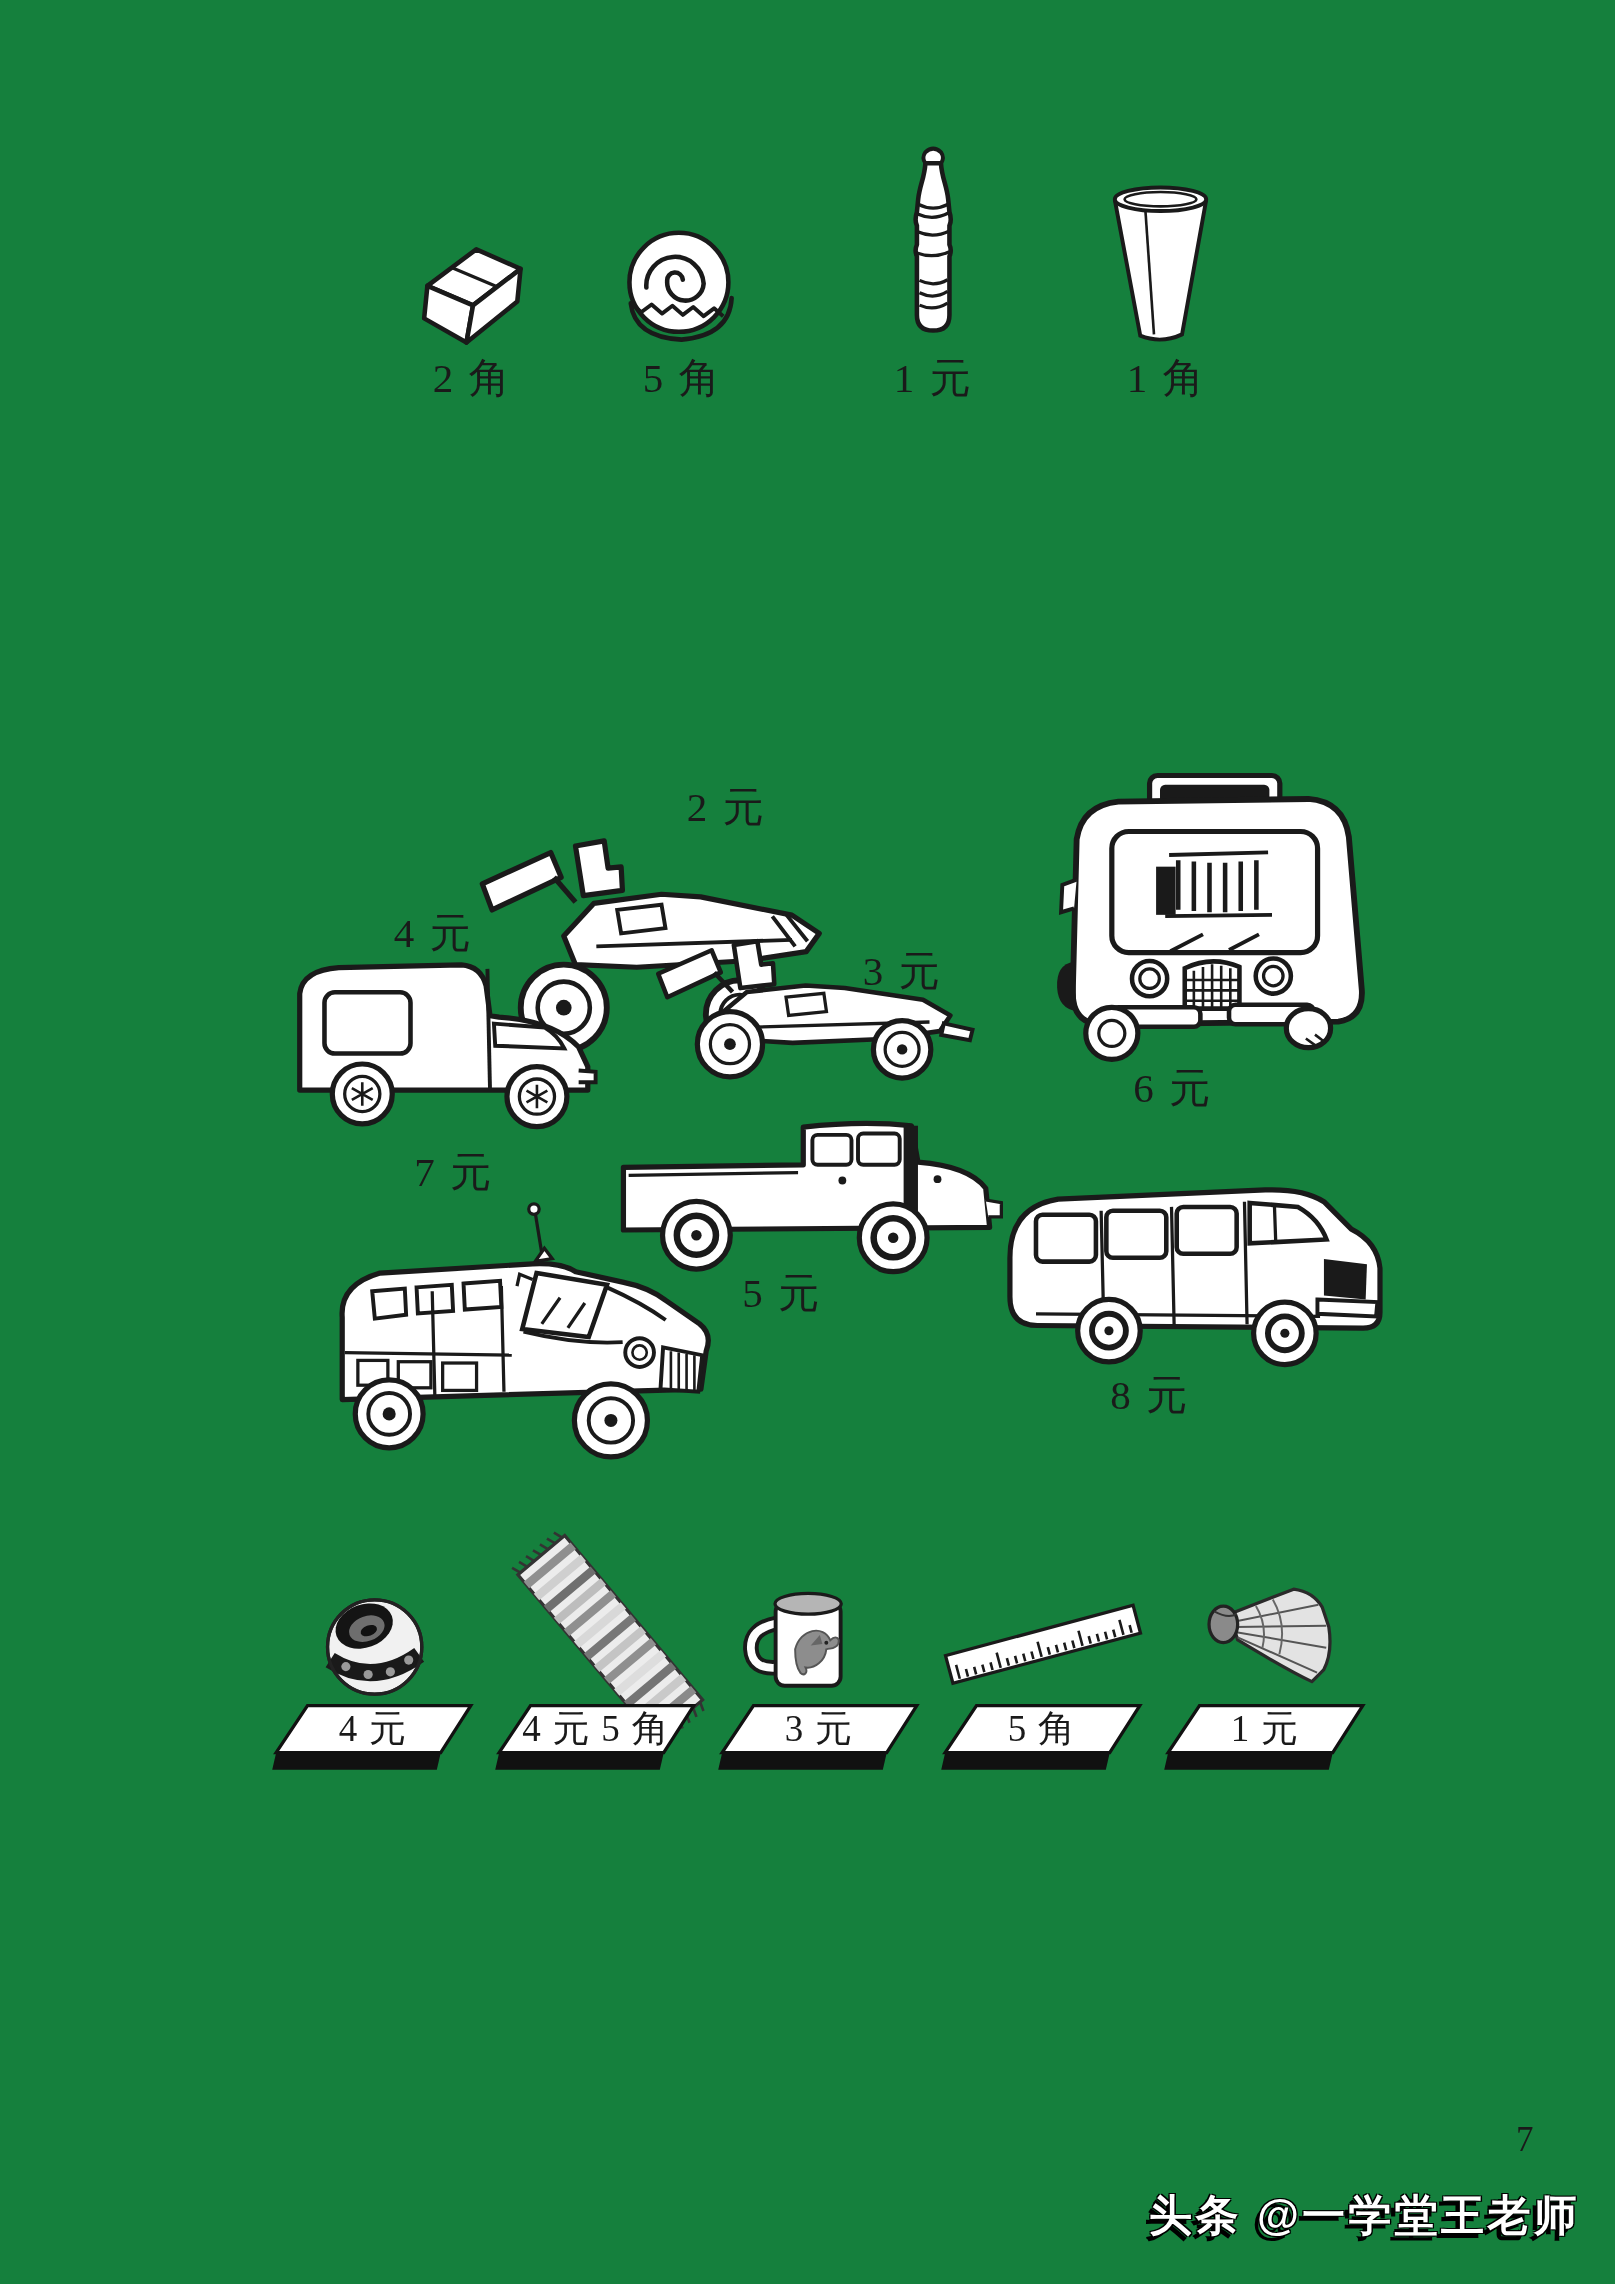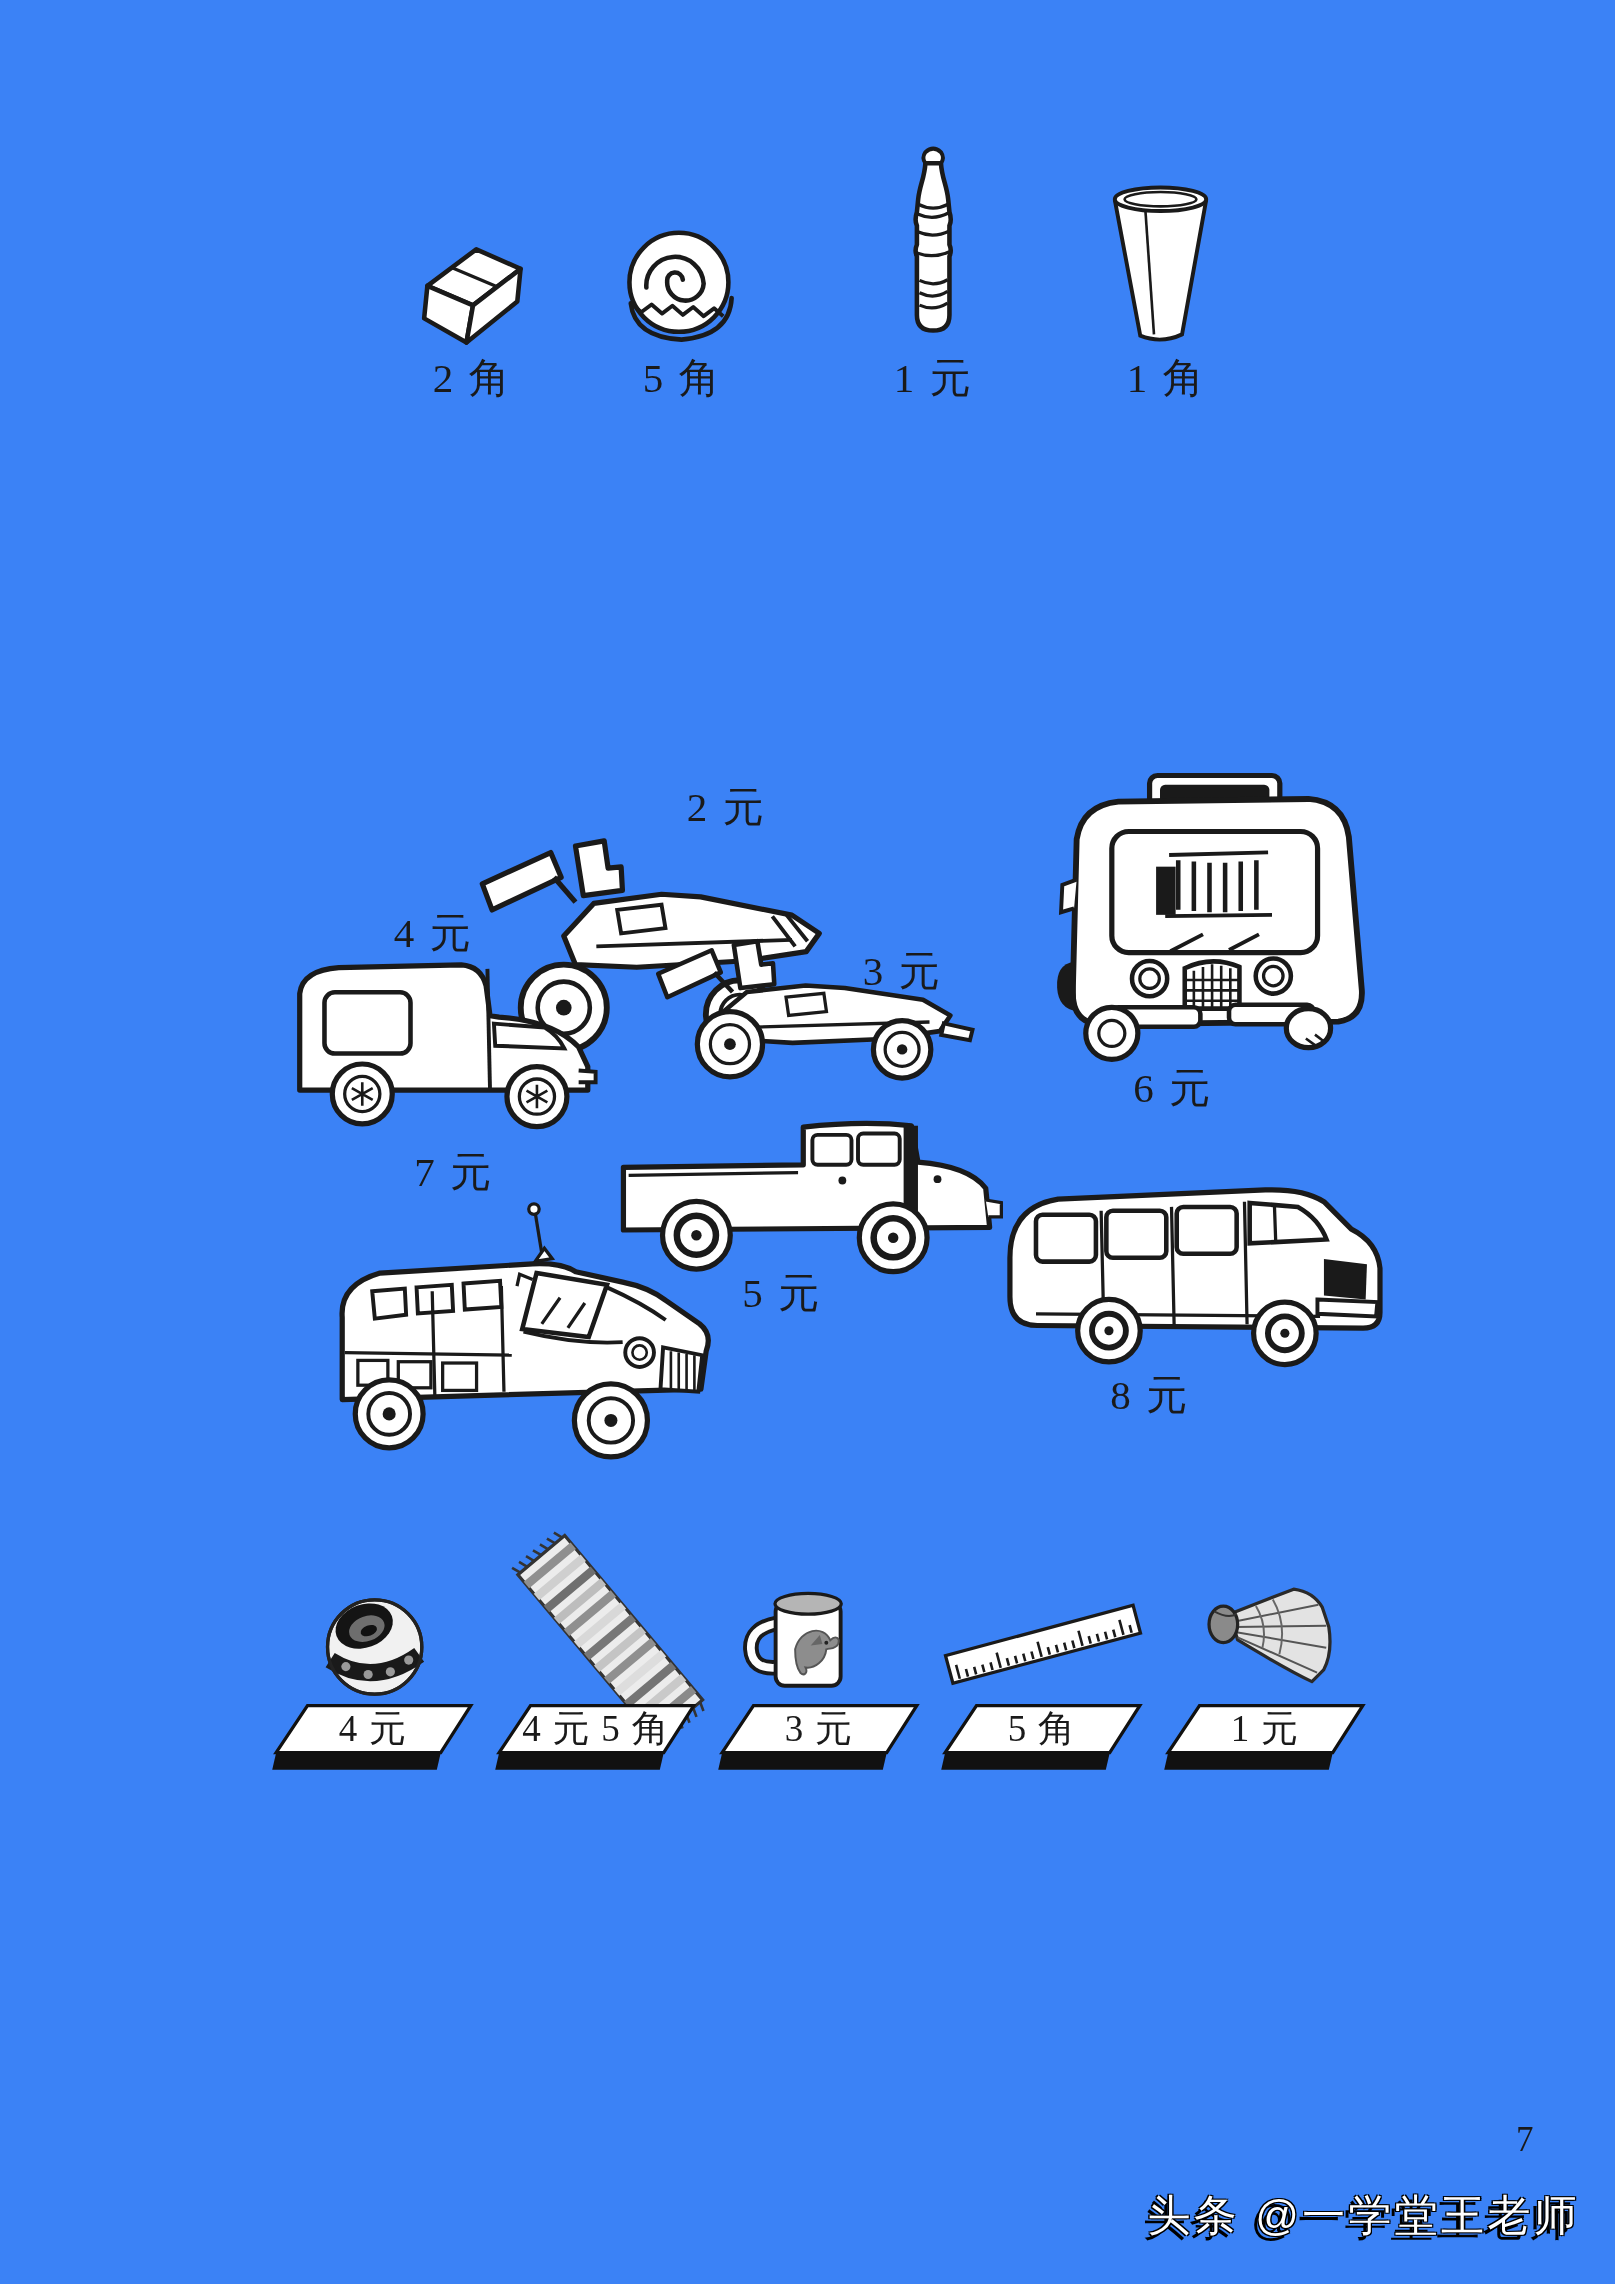--- a/index.html
+++ b/index.html
@@ -1,25 +1,25 @@
 <!DOCTYPE html>
 <html style="font-size:10.4px"><head>
 <meta charset="utf-8">
 <style>
   html,body{margin:0;padding:0;background:#fff;}
-  #page{position:relative;width:1616px;height:2284px;background:#3b82f6;
+  #page{position:relative;width:1616px;height:2284px;background:#15803d;
         font-family:"Liberation Serif","DejaVu Serif",serif;color:#1a1a1a;overflow:hidden;}
   .txt{position:absolute;font-size:42px;line-height:1.25;white-space:nowrap;letter-spacing:2px;color:#1a1a1a;}
   .price{position:absolute;font-size:41px;text-align:center;white-space:nowrap;letter-spacing:2.6px;color:#1a1a1a;}
   .tag{position:absolute;width:209px;height:72px;}
   .tag svg{position:absolute;left:0;top:0;}
   .tag span{position:absolute;left:19.6px;top:5.2px;width:173px;text-align:center;
             font-size:37px;line-height:42px;letter-spacing:1.3px;color:#1a1a1a;}
   .pagenum{position:absolute;font-size:35px;color:#1a1a1a;}
-  .wm{position:absolute;font-family:"Liberation Sans","DejaVu Sans",sans-serif;font-weight:normal;
+  .wm{position:absolute;font-family:"Liberation Sans","DejaVu Sans",sans-serif;font-weight:bold;
       font-size:43px;letter-spacing:3.3px;color:#ffffff;white-space:nowrap;
       text-shadow:-4.6px 4.6px 0 #000,1.3px 1.3px 0 #000,-1.3px -1.3px 0 #000,1.3px -1.3px 0 #000,-1.3px 1.3px 0 #000;}
   svg.ill{position:absolute;overflow:visible;display:block;}
 </style>
 </head>
 <body>
 
 <div id="page">
 
   <div>

